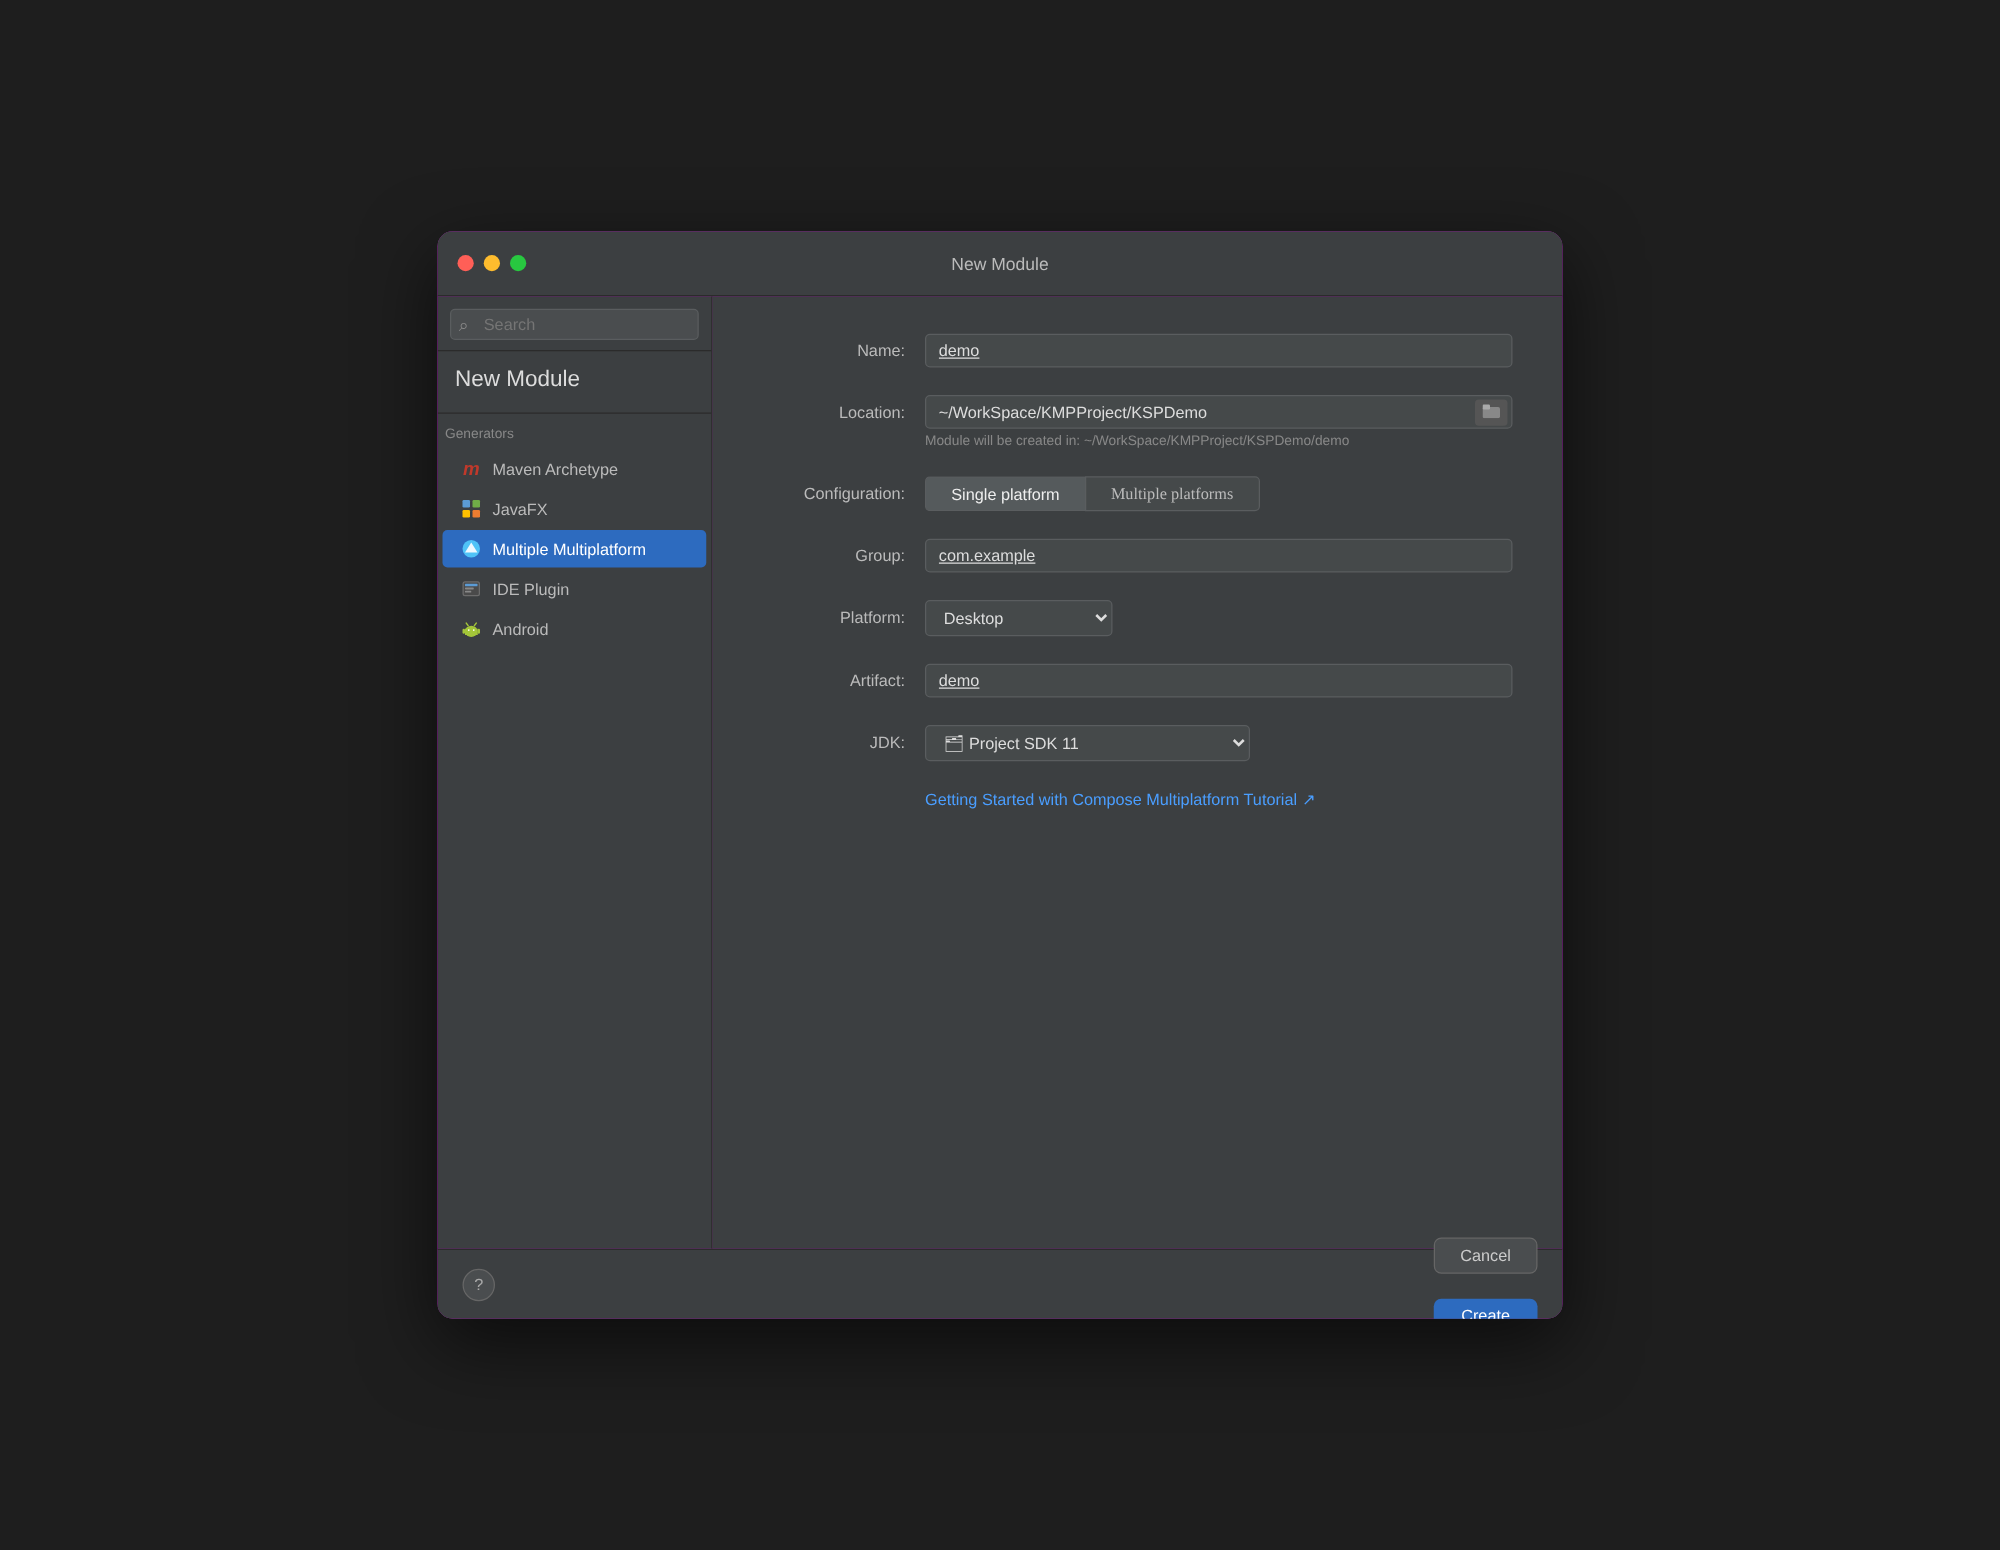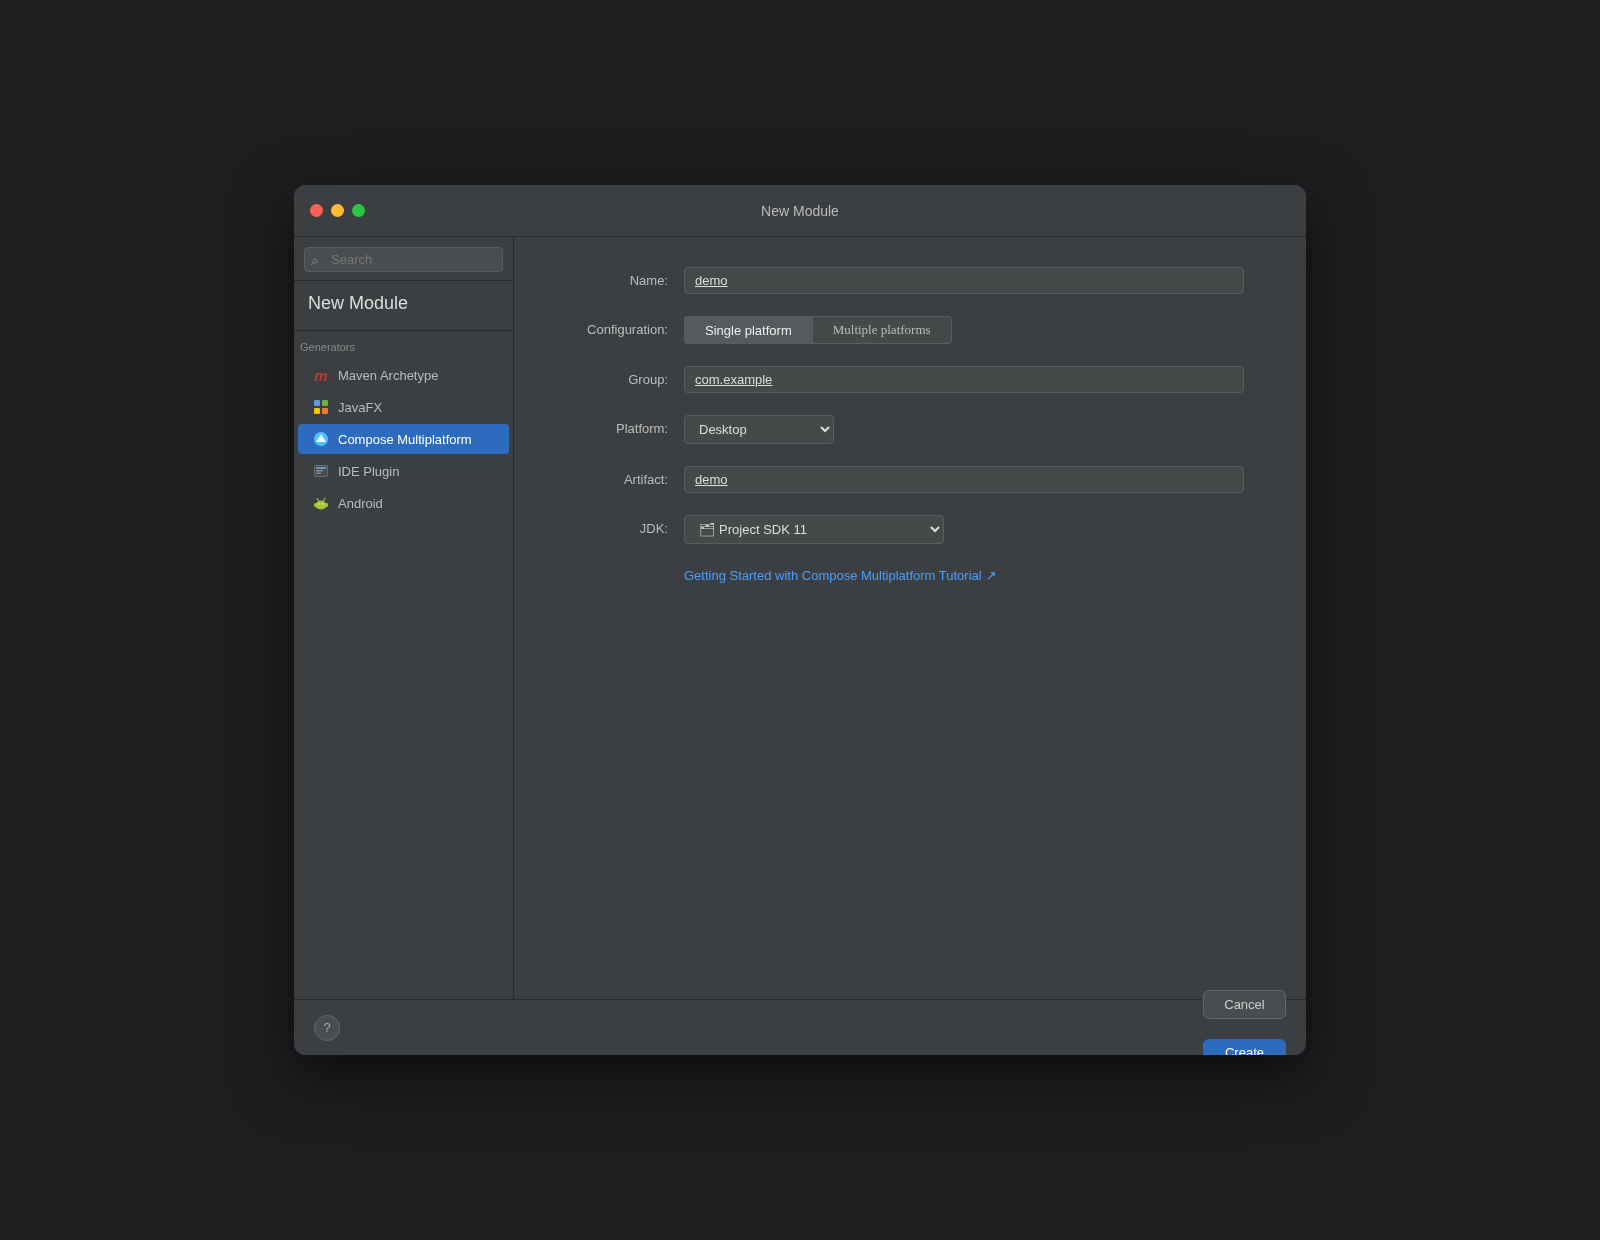--- a/index.html
+++ b/index.html
@@ -7,21 +7,21 @@
     body {
       background: #1e1e1e;
       display: flex;
       justify-content: center;
       align-items: center;
       height: 100vh;
       font-family: -apple-system, BlinkMacSystemFont, "Segoe UI", sans-serif;
     }
 
     .dialog {
-      width: 1012px;
+      width: 900px;
       height: 870px;
       background: #a21caf;
       border-radius: 12px;
       overflow: hidden;
       display: flex;
       flex-direction: column;
       box-shadow: 0 20px 60px rgba(0,0,0,0.6);
     }
 
     
@@ -411,21 +411,21 @@
         <span>JavaFX</span>
       </div>
 
       <div class="sidebar-item active">
         <span class="item-icon">
           <svg class="compose-icon-svg" viewBox="0 0 16 16">
             <circle cx="8" cy="8" r="7" fill="#4fc3f7"></circle>
             <polygon points="8,3 13,11 3,11" fill="white" opacity="0.9"></polygon>
           </svg>
         </span>
-        <span>Compose Multiplatform</span>
+        <span>Multiple Multiplatform</span>
       </div>
 
       <div class="sidebar-item">
         <span class="item-icon">
           <svg width="16" height="16" viewBox="0 0 16 16">
             <rect x="1" y="2" width="14" height="12" rx="2" fill="#6c6c6c"></rect>
             <rect x="2" y="3" width="12" height="10" rx="1" fill="#4a4a4a"></rect>
             <rect x="3" y="4" width="10" height="2" fill="#5b9bd5" rx="0.5"></rect>
             <rect x="3" y="7" width="7" height="1.5" fill="#888" rx="0.5"></rect>
             <rect x="3" y="9.5" width="5" height="1.5" fill="#888" rx="0.5"></rect>
@@ -454,20 +454,35 @@
 
     <div class="main-content">
 
       <div class="form-row">
         <label class="form-label">Name:</label>
         <div class="form-field">
           <input class="text-input" type="text" value="demo" style="">
         </div>
       </div>
 
+      <div class="form-row">
+        <label class="form-label">Location:</label>
+        <div class="form-field">
+          <div class="location-wrapper">
+            <input class="location-input" type="text" value="~/WorkSpace/KMPProject/KSPDemo" style="">
+            <button class="location-browse-btn">
+              <svg width="14" height="12" viewBox="0 0 14 12">
+                <rect x="0" y="3" width="14" height="9" rx="1.5" fill="#888"></rect>
+                <rect x="0" y="1" width="6" height="4" rx="1" fill="#aaa"></rect>
+              </svg>
+            </button>
+          </div>
+          <div class="hint-text">Module will be created in: ~/WorkSpace/KMPProject/KSPDemo/demo</div>
+        </div>
+      </div>
 
       <div class="form-row">
         <label class="form-label">Configuration:</label>
         <div class="form-field">
           <div class="config-buttons">
             <button class="config-btn">Single platform</button>
             <button class="config-btn">Multiple platforms</button>
           </div>
         </div>
       </div>

